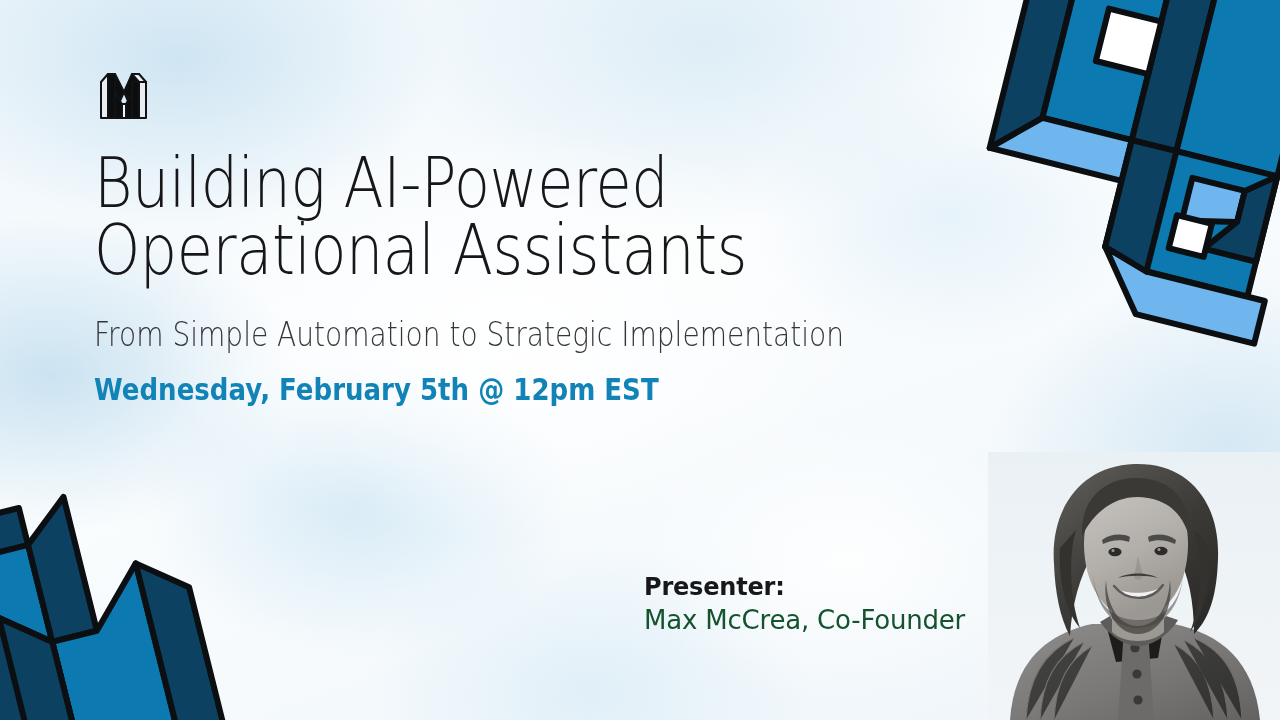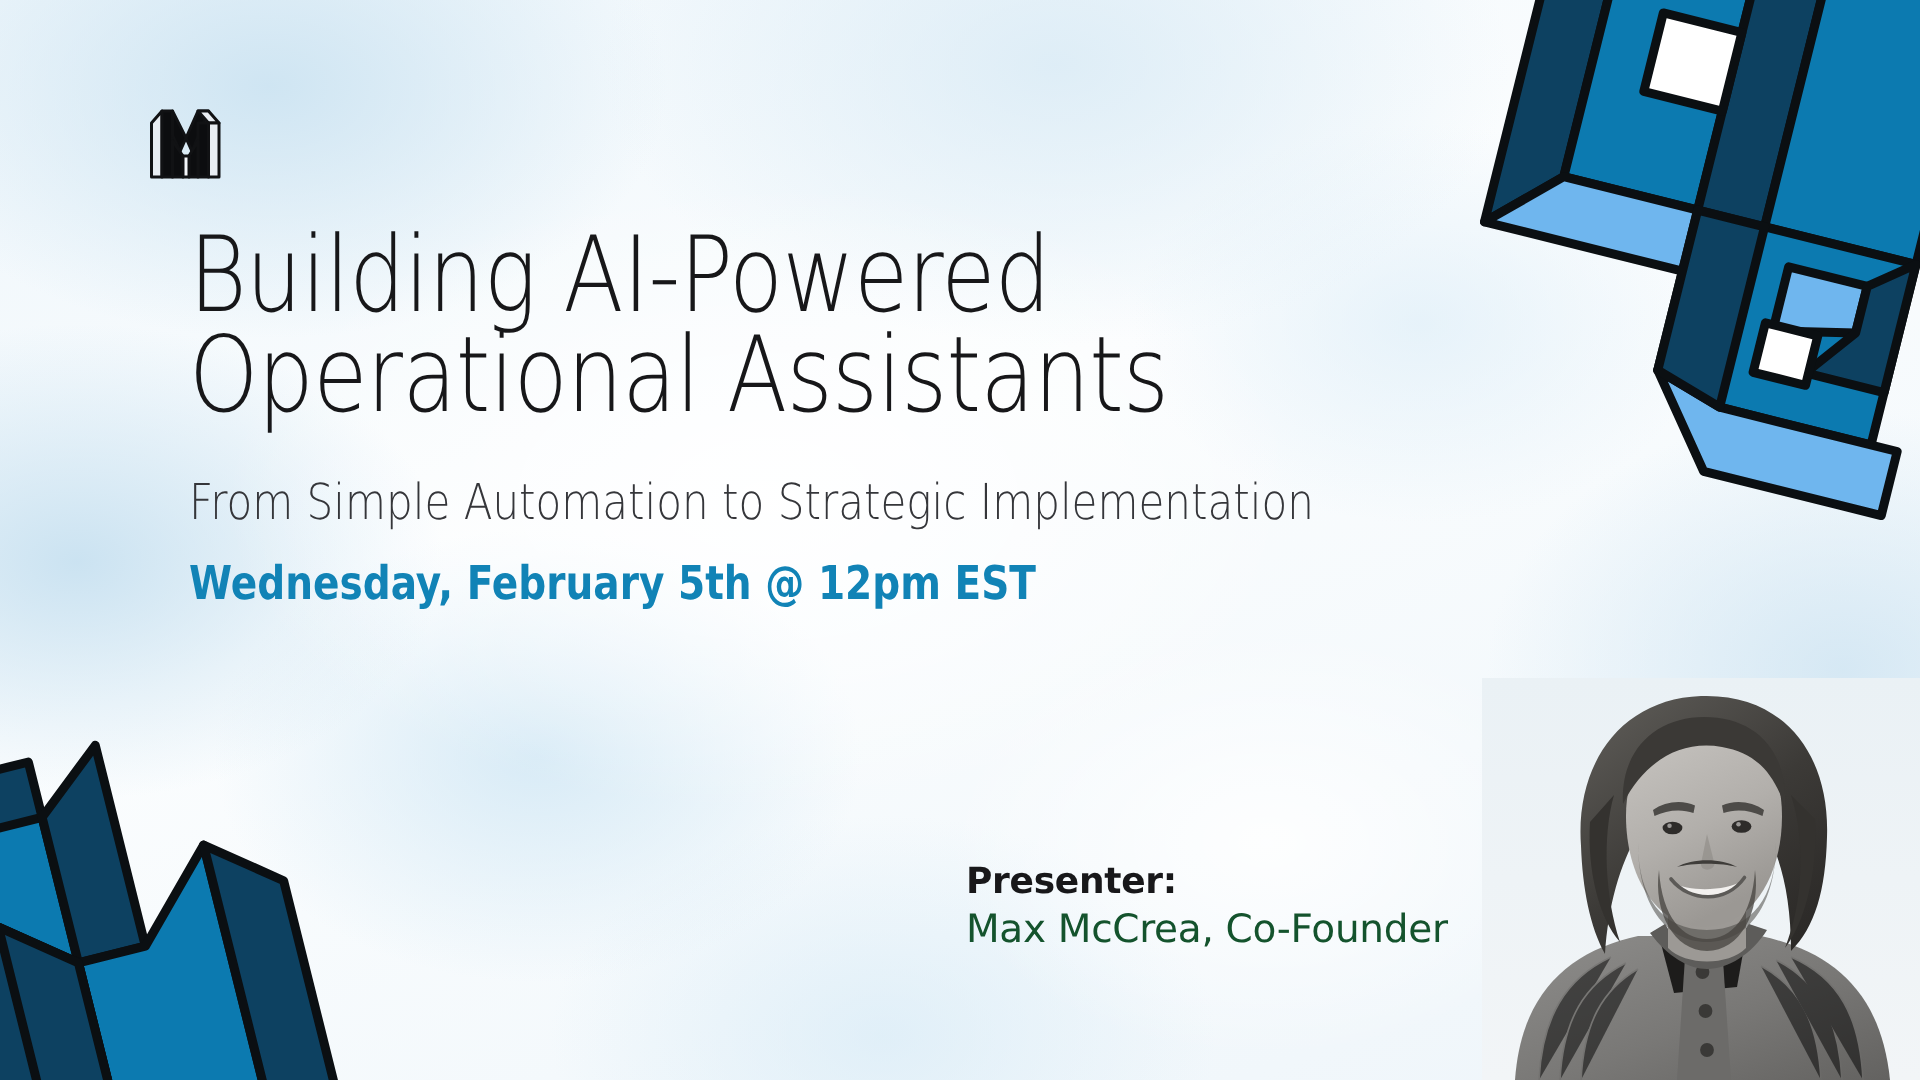--- a/index.html
+++ b/index.html
@@ -43,21 +43,21 @@
   #logo-tr{ right:-34px; top:-52px; width:330px; height:370px; transform:rotate(14deg); }
   #logo-bl{ left:-96px;  bottom:-112px; width:330px; height:370px; transform:rotate(-14deg); }
 
   
   #wordmark{
     position:absolute; left:96px; top:70px;
     width:56px; height:54px;
   }
 
   
-  #text-block{ position:absolute; left:94px; top:150px; width:860px;margin-left:32px; }
+  #text-block{ position:absolute; left:94px; top:150px; width:860px; }
 
   #title{
     font-family:"DejaVu Sans", sans-serif;
     font-weight:300;
     font-size:70px;
     line-height:.95;
     letter-spacing:-.5px;
     color:#171719;
     transform:scaleX(.84);
     transform-origin:left top;

